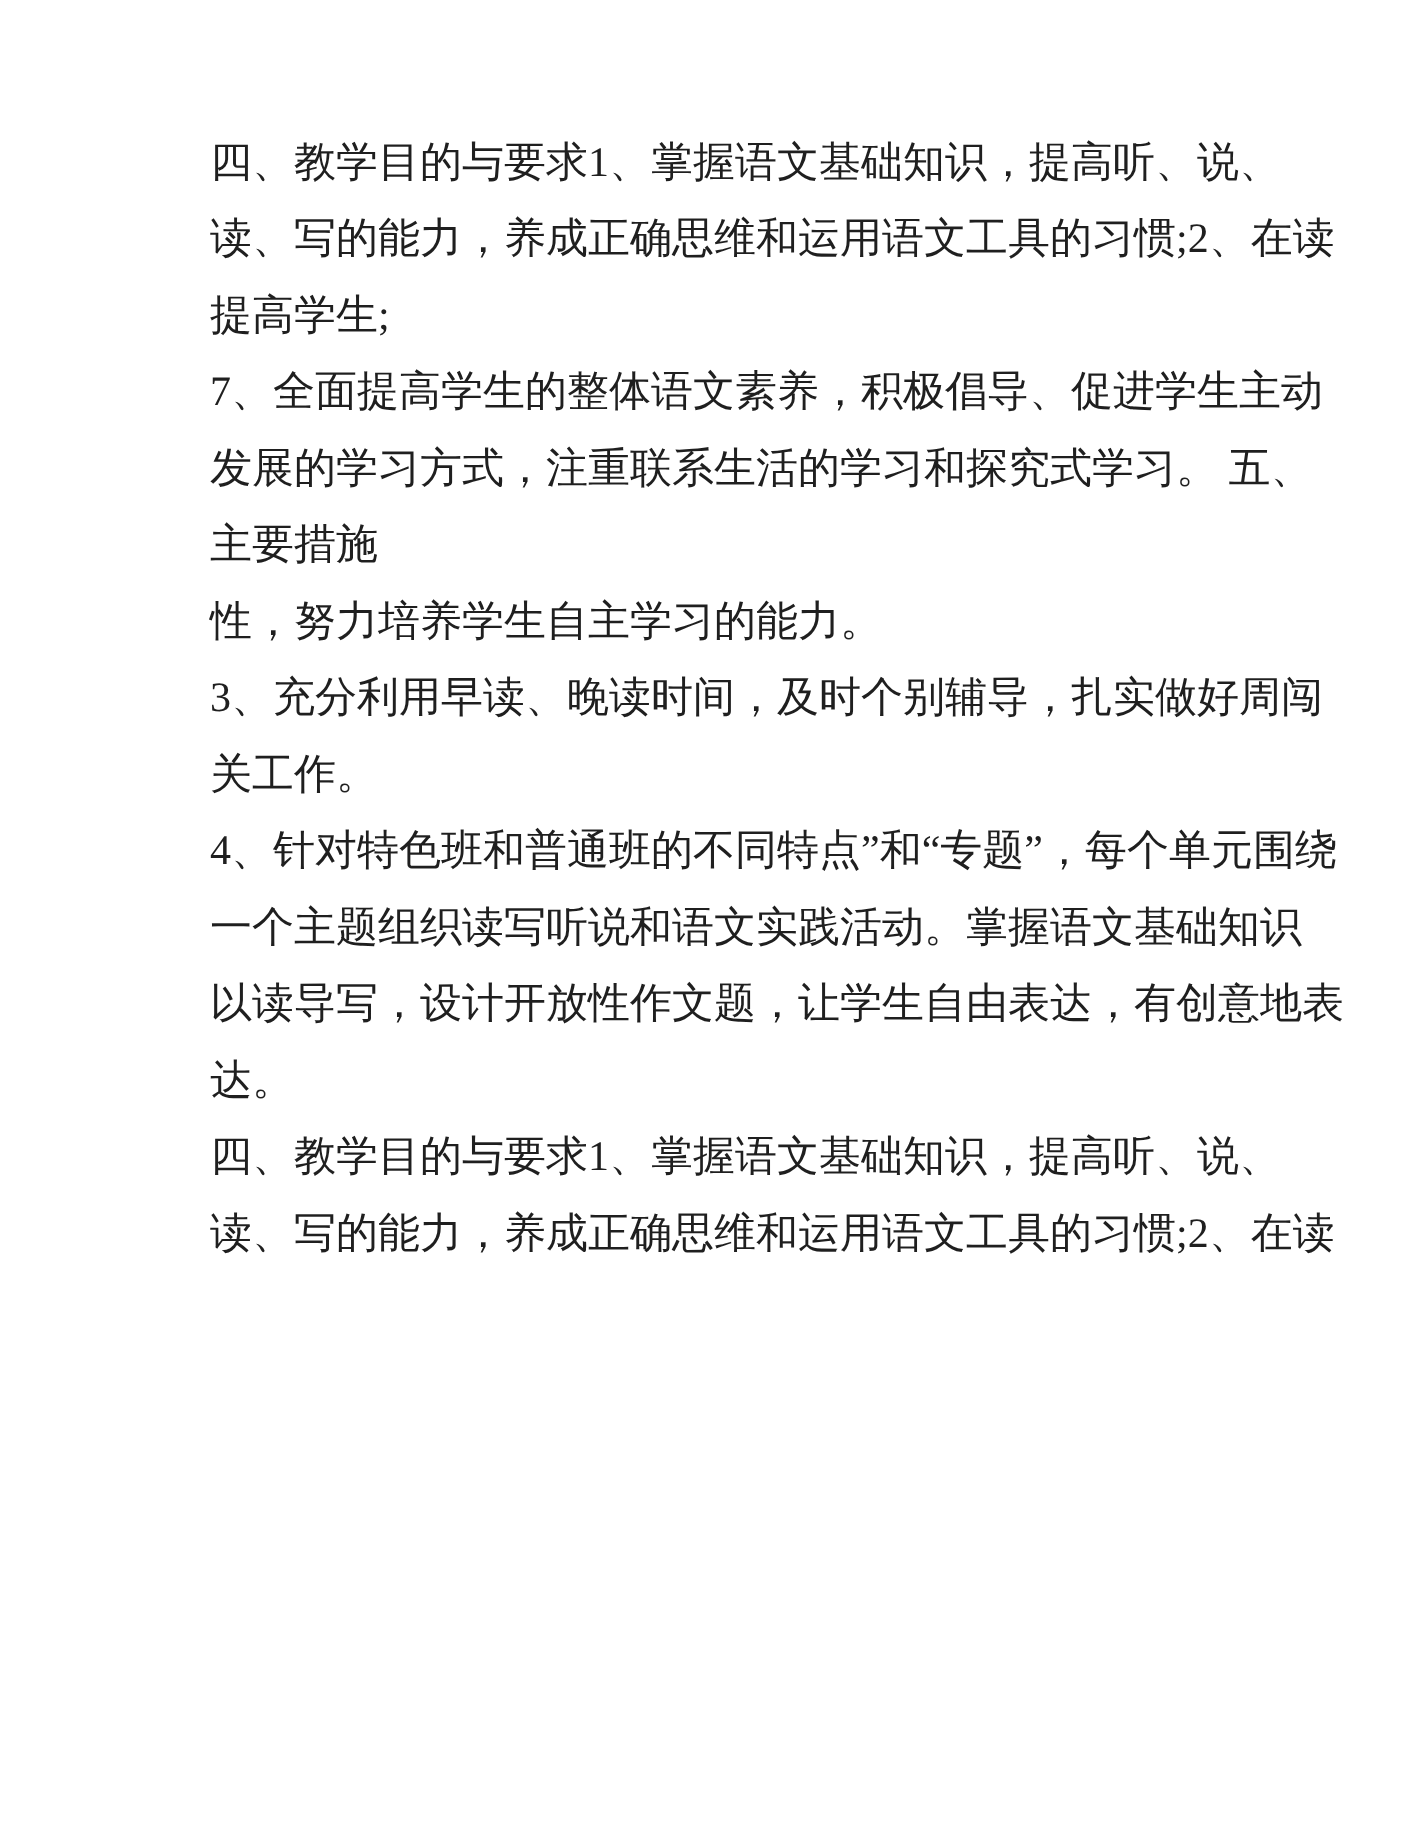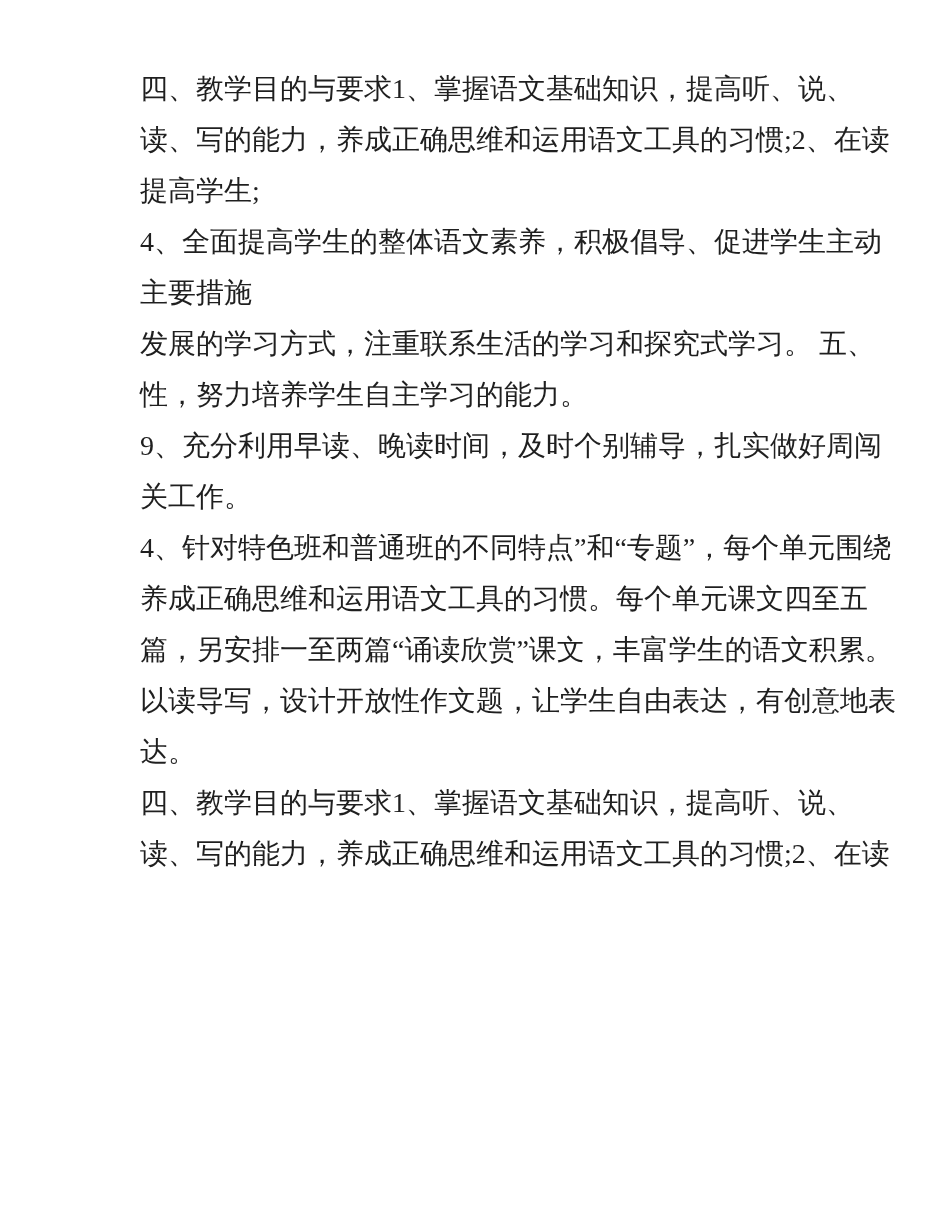--- a/index.html
+++ b/index.html
@@ -9,46 +9,45 @@
   }
   body {
     width: 950px;
     height: 1229px;
     overflow: hidden;
   }
   .page {
     box-sizing: border-box;
     width: 950px;
     height: 1229px;
-    padding: 63px 30px 0 140px;
+    padding: 83px 30px 0 140px;
     background: #ffffff;
   }
   .line {
     font-family: "Liberation Serif", "DejaVu Serif", serif;
     font-size: 28px;
     line-height: 51px;
     height: 51px;
     color: #1f1f1f;
     white-space: nowrap;
     letter-spacing: 0;
   }
 </style>
 </head>
 <body>
 
 <div class="page">
   <div class="line">四、教学目的与要求1、掌握语文基础知识，提高听、说、</div>
   <div class="line">读、写的能力，养成正确思维和运用语文工具的习惯;2、在读</div>
   <div class="line">提高学生;</div>
-  <div class="line">4、全面提高学生的整体语文素养，积极倡导、促进学生主动</div>
+  <div class="line">7、全面提高学生的整体语文素养，积极倡导、促进学生主动</div>
+  <div class="line">发展的学习方式，注重联系生活的学习和探究式学习。 五、</div>
   <div class="line">主要措施</div>
-  <div class="line">发展的学习方式，注重联系生活的学习和探究式学习。 五、</div>
   <div class="line">性，努力培养学生自主学习的能力。</div>
-  <div class="line">9、充分利用早读、晚读时间，及时个别辅导，扎实做好周闯</div>
+  <div class="line">3、充分利用早读、晚读时间，及时个别辅导，扎实做好周闯</div>
   <div class="line">关工作。</div>
   <div class="line">4、针对特色班和普通班的不同特点”和“专题”，每个单元围绕</div>
-  <div class="line">养成正确思维和运用语文工具的习惯。每个单元课文四至五</div>
-  <div class="line">篇，另安排一至两篇“诵读欣赏”课文，丰富学生的语文积累。</div>
+  <div class="line">一个主题组织读写听说和语文实践活动。掌握语文基础知识</div>
   <div class="line">以读导写，设计开放性作文题，让学生自由表达，有创意地表</div>
   <div class="line">达。</div>
   <div class="line">四、教学目的与要求1、掌握语文基础知识，提高听、说、</div>
   <div class="line">读、写的能力，养成正确思维和运用语文工具的习惯;2、在读</div>
 </div>
 
 </body></html>

